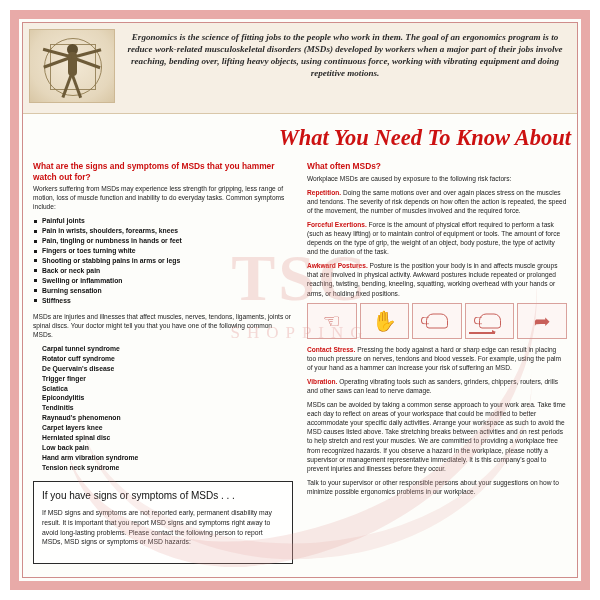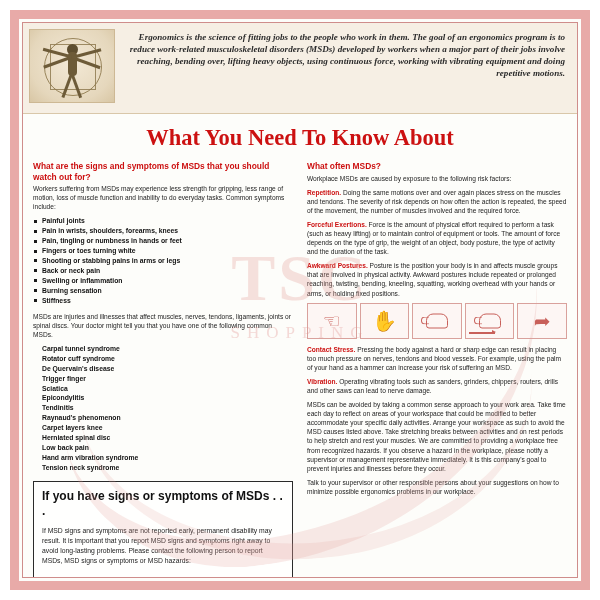--- a/index.html
+++ b/index.html
@@ -163,28 +163,29 @@
   .vitruvian .leg.r { transform: rotate(70deg); }
   .header-text {
     flex: 1;
     padding: 2px 4px 2px 10px;
     font-family: "Liberation Serif", serif;
     font-style: italic;
     font-weight: bold;
     font-size: 9.1px;
     line-height: 1.32;
     color: #2c2c2c;
+    text-align: center;
+  }
+  
+  .title-block {
+    position: relative;
     text-align: right;
-  }
-  
-  .title-block {
-    position: relative;
-    text-align: center;
     padding: 10px 6px 6px 6px;
     z-index: 10;
+    font-style: italic;
   }
   .title-line {
     font-family: "Liberation Serif", serif;
     font-weight: bold;
     color: #cc1111;
     font-size: 22.5px;
     line-height: 1.2;
     letter-spacing: 0px;
   }
   
@@ -307,22 +308,22 @@
   }
   
   .signs-box {
     border: 1px solid #2a2a2a;
     padding: 7px 8px 8px 8px;
     margin-top: 8px;
     background: rgba(255,255,255,0.82);
   }
   .signs-box h4 {
     margin: 0 0 6px 0;
-    font-size: 12px;
-    font-weight: bold;
+    font-size: 10px;
+    font-weight: normal;
     color: #111;
     line-height: 1.3;
   }
   .signs-box p {
     font-size: 6.8px;
     line-height: 1.45;
     color: #1c1c1c;
     margin: 0 0 8px 0;
   }
 </style>
@@ -356,21 +357,21 @@
         <div class="header-text">Ergonomics is the science of fitting jobs to the people who work in them. The goal of an ergonomics program is to reduce work-related musculoskeletal disorders (MSDs) developed by workers when a major part of their jobs involve reaching, bending over, lifting heavy objects, using continuous force, working with vibrating equipment and doing repetitive motions.</div>
       </div>
 
       <div class="title-block">
         <div class="title-line">What You Need To Know About</div>
       </div>
 
       <div class="columns">
 
         <div class="col">
-          <h3 class="section">What are the signs and symptoms of MSDs that you should watch out for?</h3>
+          <h3 class="section">What are the signs and symptoms of MSDs that you hammer watch out for?</h3>
           <p class="body">Workers suffering from MSDs may experience less strength for gripping, less range of motion, loss of muscle function and inability to do everyday tasks. Common symptoms include:</p>
           <ul class="bullets">
             <li>Painful joints</li>
             <li>Pain in wrists, shoulders, forearms, knees</li>
             <li>Pain, tingling or numbness in hands or feet</li>
             <li>Fingers or toes turning white</li>
             <li>Shooting or stabbing pains in arms or legs</li>
             <li>Back or neck pain</li>
             <li>Swelling or inflammation</li>
             <li>Burning sensation</li>

